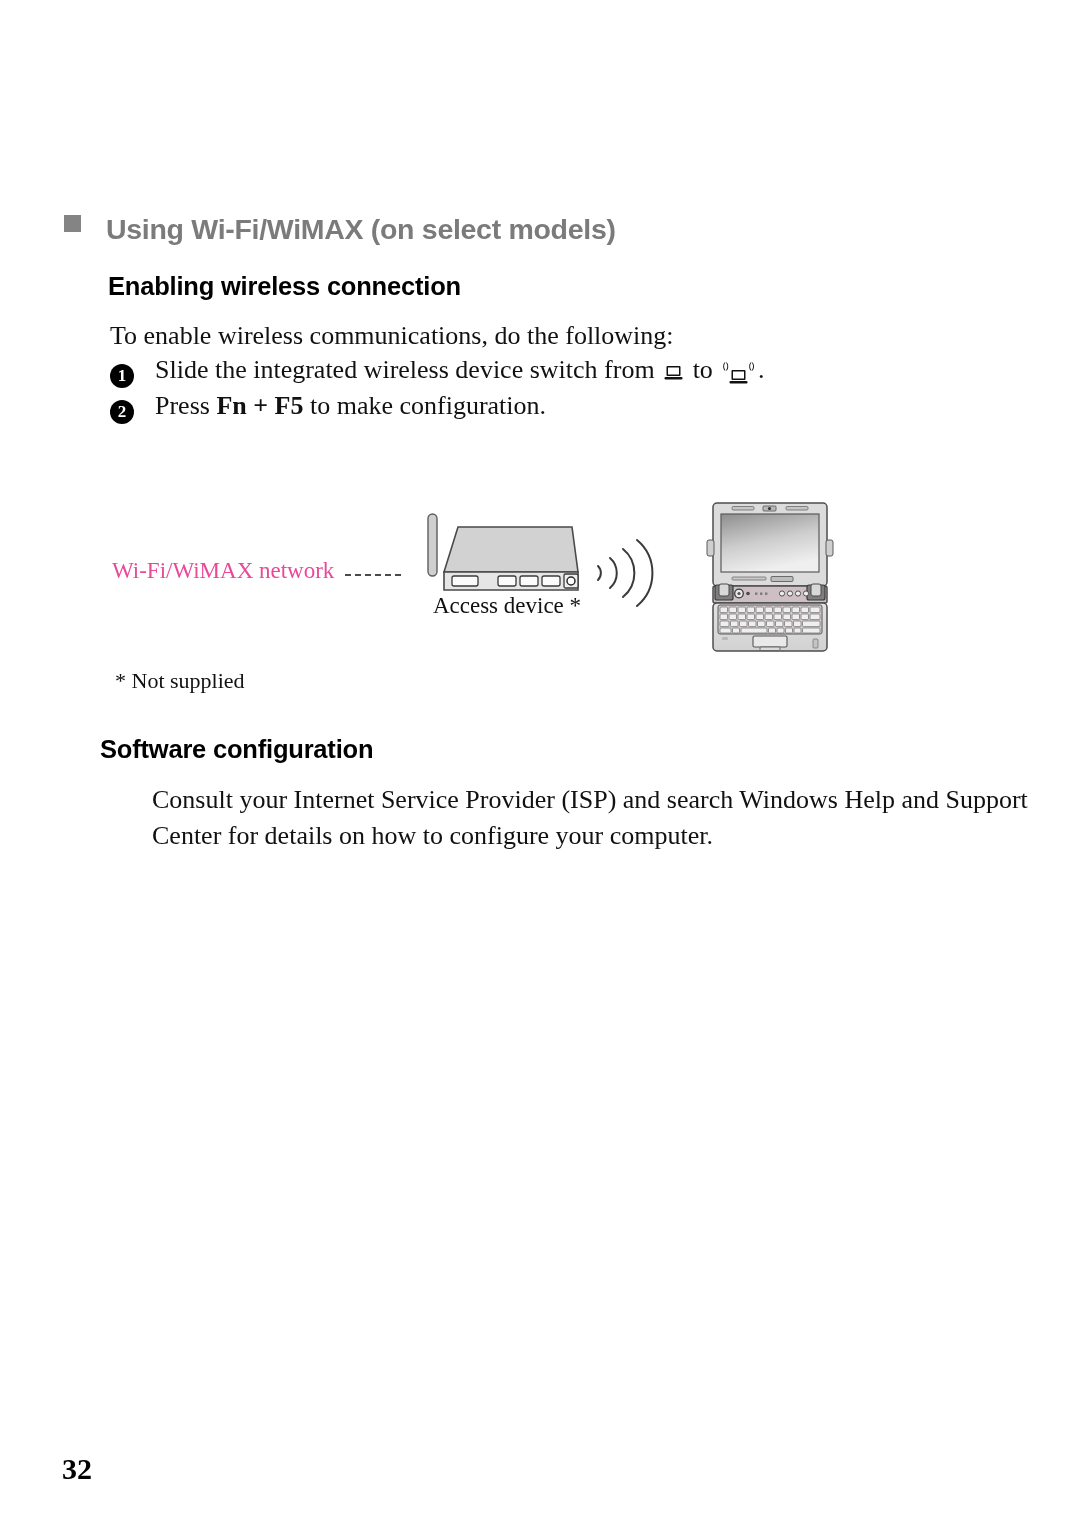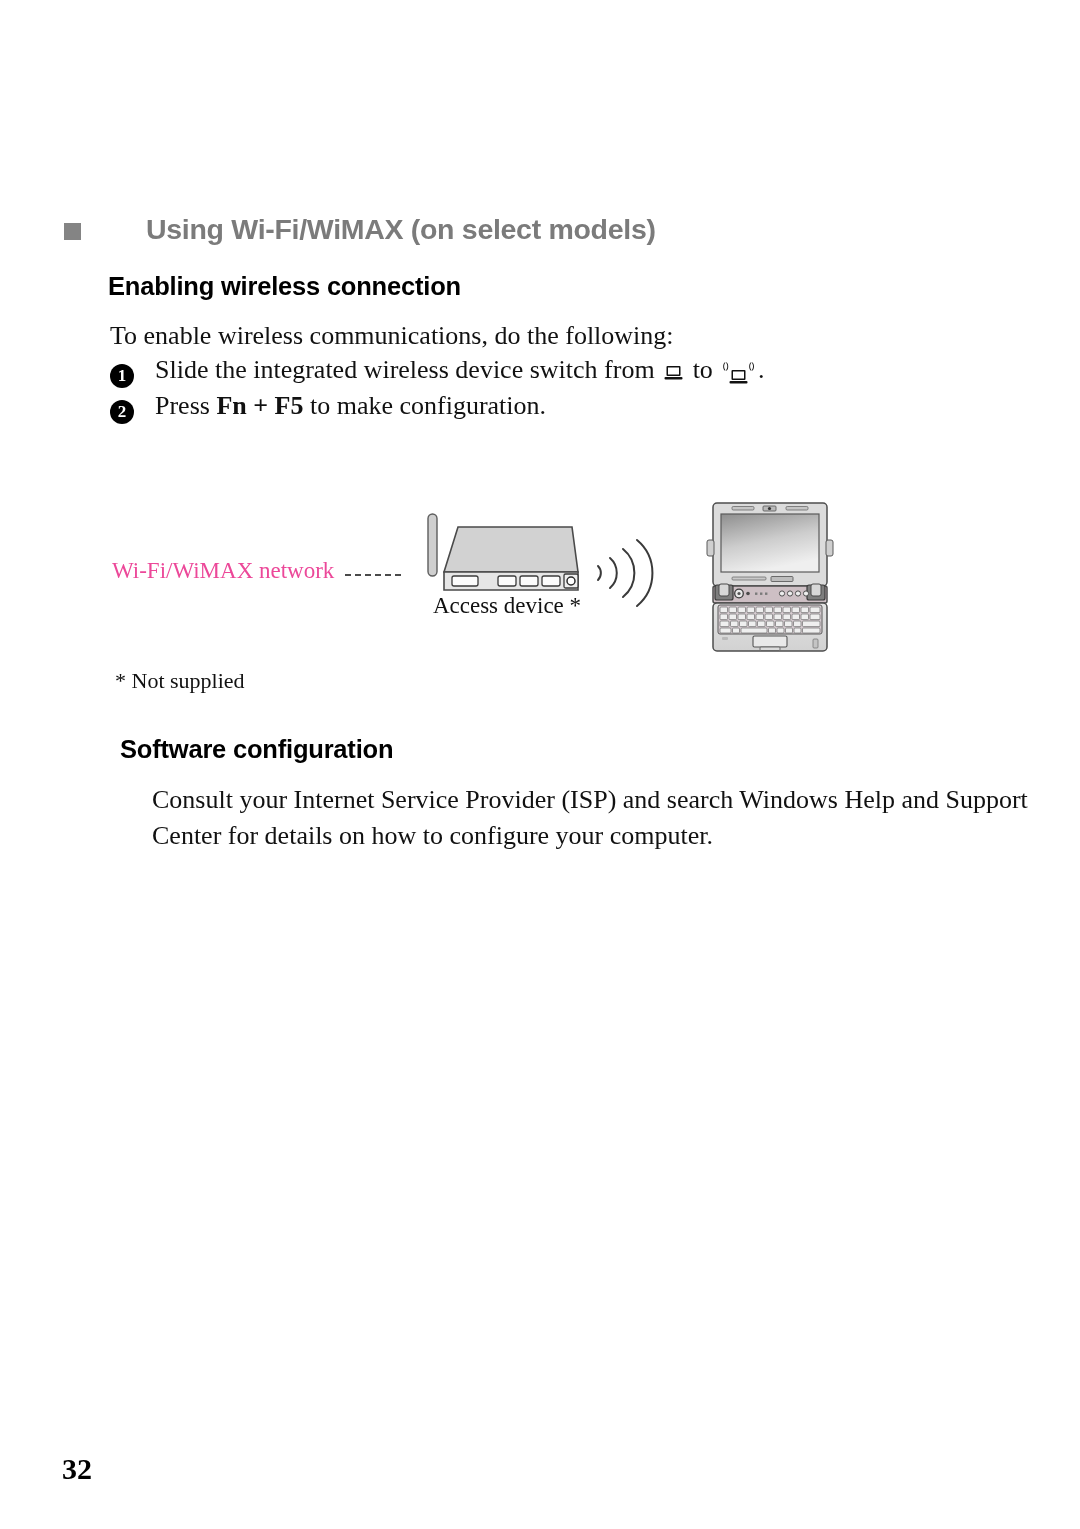--- a/index.html
+++ b/index.html
@@ -33,23 +33,22 @@
     color: #000;
     white-space: nowrap;
   }
 
   
   .section-heading {
     position: absolute;
     left: 64px;
     top: 213px;
     display: flex;
-    align-items: center;
-    white-space: nowrap;
-    gap: 40px;
+    align-items: flex-start;
+    white-space: nowrap;
   }
   .section-bullet {
     width: 17px;
     height: 17px;
     background: #848484;
     margin-right: 25px;
     flex: none;
     position: relative;
     top: 2px;
   }
@@ -66,21 +65,21 @@
     position: absolute;
     font-family: "Liberation Sans", sans-serif;
     font-weight: bold;
     font-size: 25.5px;
     color: #000;
     letter-spacing: -0.2px;
     white-space: nowrap;
   }
   #subhead-enabling { left: 108px; top: 272px; }
   #subhead-hardware { left: 108px; top: 435px; }
-  #subhead-software { left: 120px; top: 735px; text-align: center; }
+  #subhead-software { left: 100px; top: 735px; text-align: center; }
 
   
   .body-text {
     position: absolute;
     font-family: "Liberation Serif", serif;
     font-size: 26px;
     line-height: 36px;
     color: #111;
   }
   #intro-line { left: 110px; top: 318px; white-space: nowrap; }

